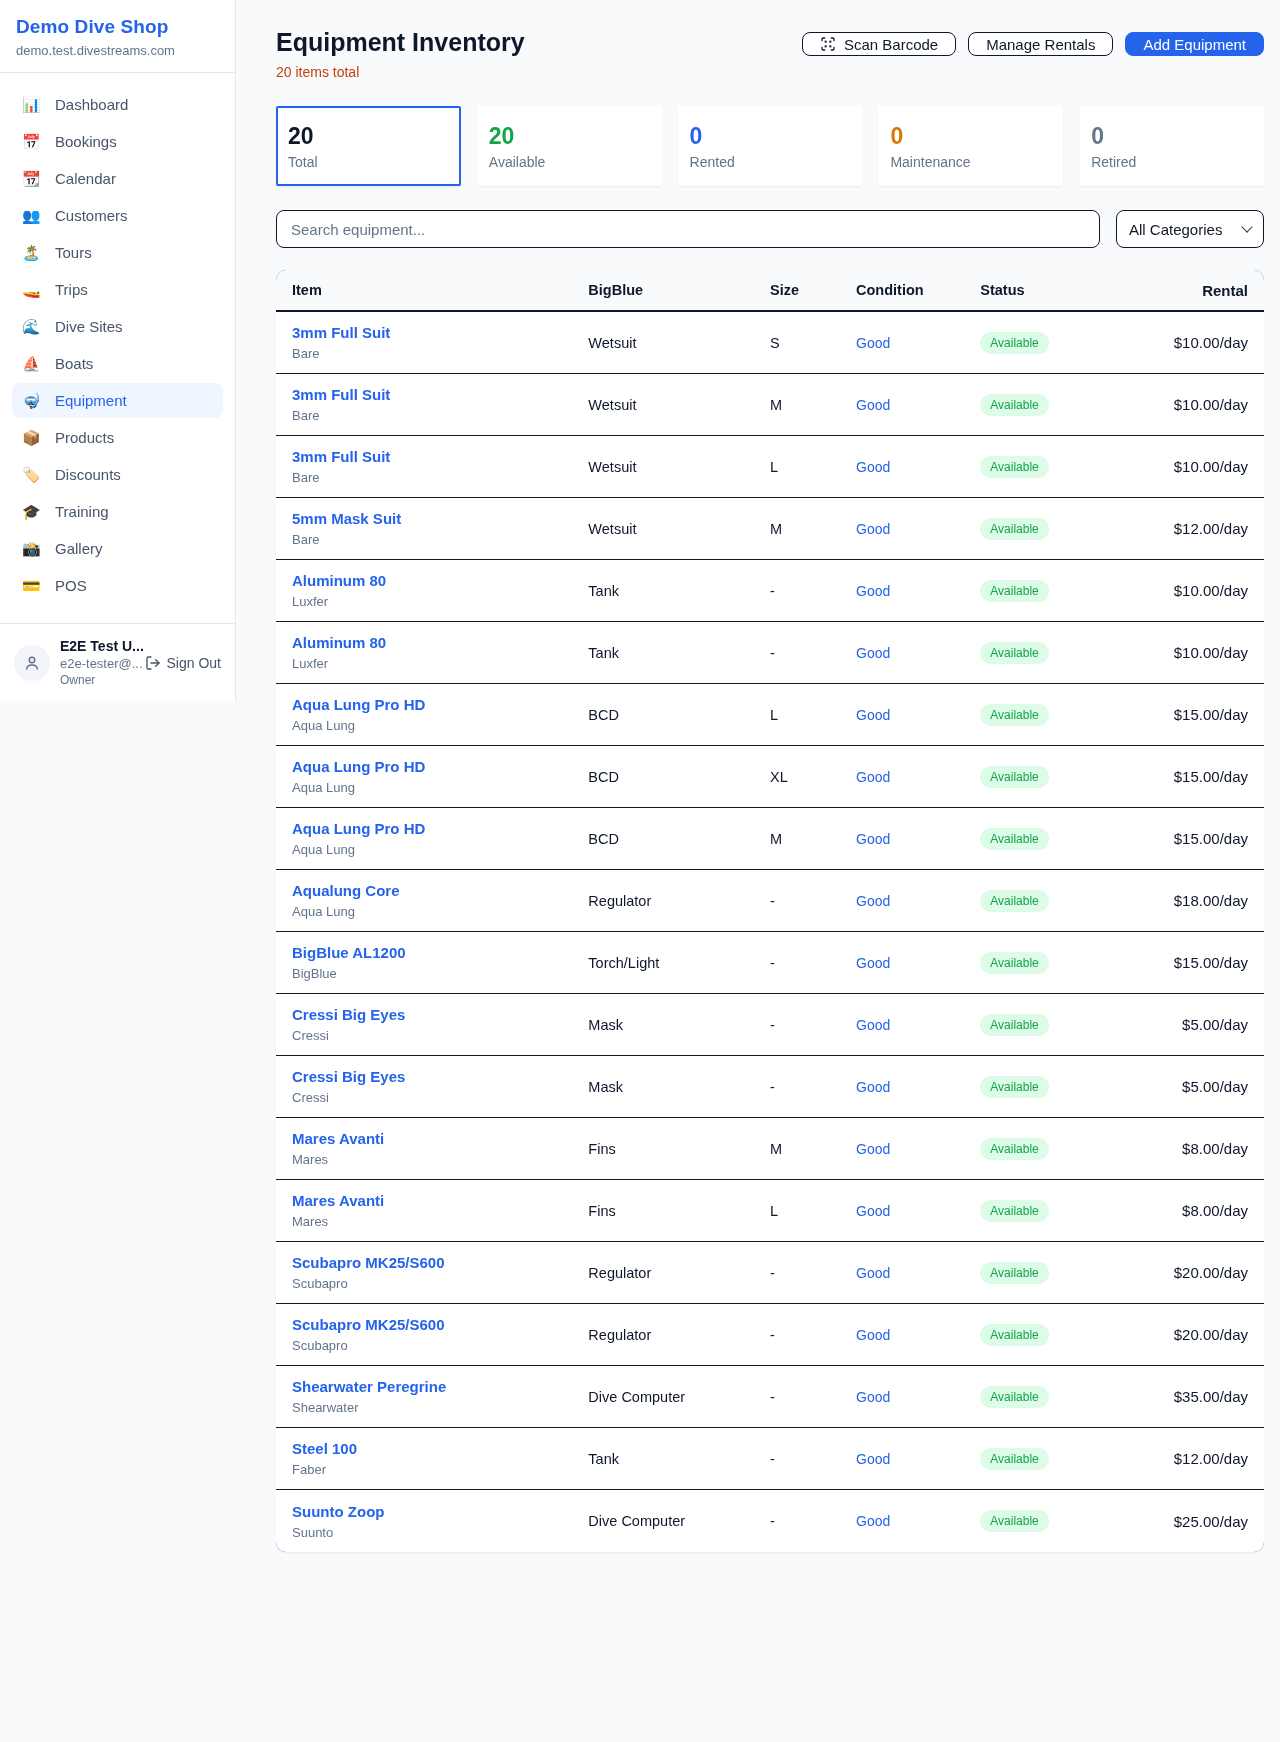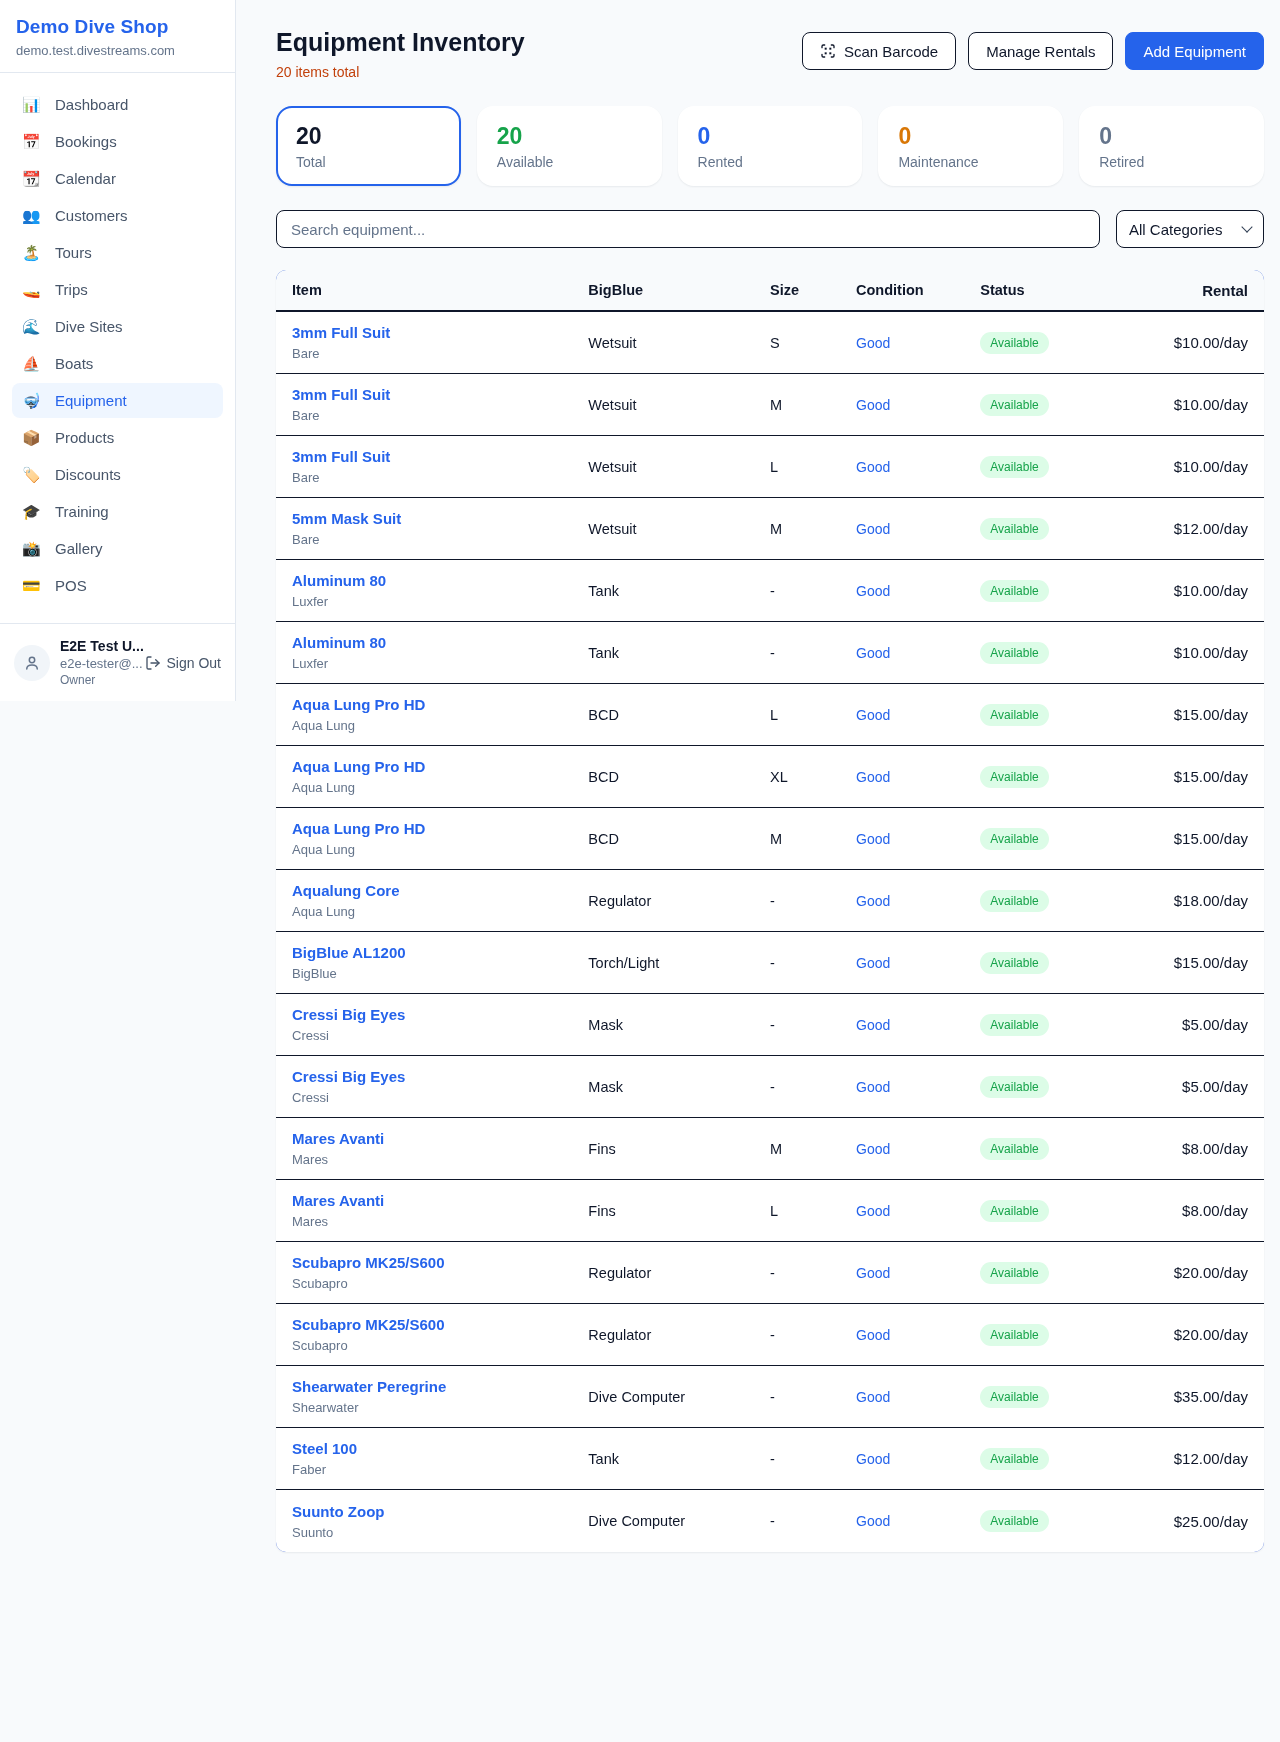--- a/index.html
+++ b/index.html
@@ -43,30 +43,30 @@
     margin-left:auto; display:flex; align-items:center; gap:6px;
     color:#475569; font-size:14px; cursor:pointer; white-space:nowrap;
   }
   
   .main { position:absolute; left:252px; top:0; width:1044px; padding:28px 32px 0 24px; }
   .page-header { display:flex; justify-content:space-between; align-items:flex-start; margin-bottom:26px; }
   .page-title { font-size:25px; font-weight:bold; color:#0f172a; }
   .page-subtitle { font-size:14px; color:#c2410c; margin-top:7px; }
   .header-actions { display:flex; gap:12px; padding-top:4px; }
   .btn {
-    height:38px; border-radius:8px; font-size:15px;
+    height:24px; border-radius:8px; font-size:15px;
     display:flex; align-items:center; gap:8px; padding:0 17px;
     font-family:"Liberation Sans", sans-serif; cursor:pointer;
   }
   .btn-outline { background:#ffffff; border:1px solid #0f172a; color:#0f172a; }
   .btn-primary { background:#2563eb; border:1px solid #2563eb; color:#ffffff; font-weight:500; }
   
   .stats { display:flex; gap:16px; margin-bottom:24px; }
   .stat-card {
-    flex:1; background:#ffffff; border-radius:16px; padding:14px 18px;
+    flex:1; background:#ffffff; border-radius:2px; padding:14px 10px;
     border:2px solid transparent; box-shadow:0 1px 2px rgba(15,23,42,.07);
     cursor:pointer;
   }
   .stat-card.active { border-color:#2563eb; }
   .stat-value { font-size:23px; font-weight:bold; line-height:28px; }
   .stat-label { font-size:14px; color:#64748b; margin-top:4px; }
   
   .filter-row { display:flex; gap:16px; margin-bottom:22px; }
   .search-input {
     flex:1; height:38px; background:#ffffff;

